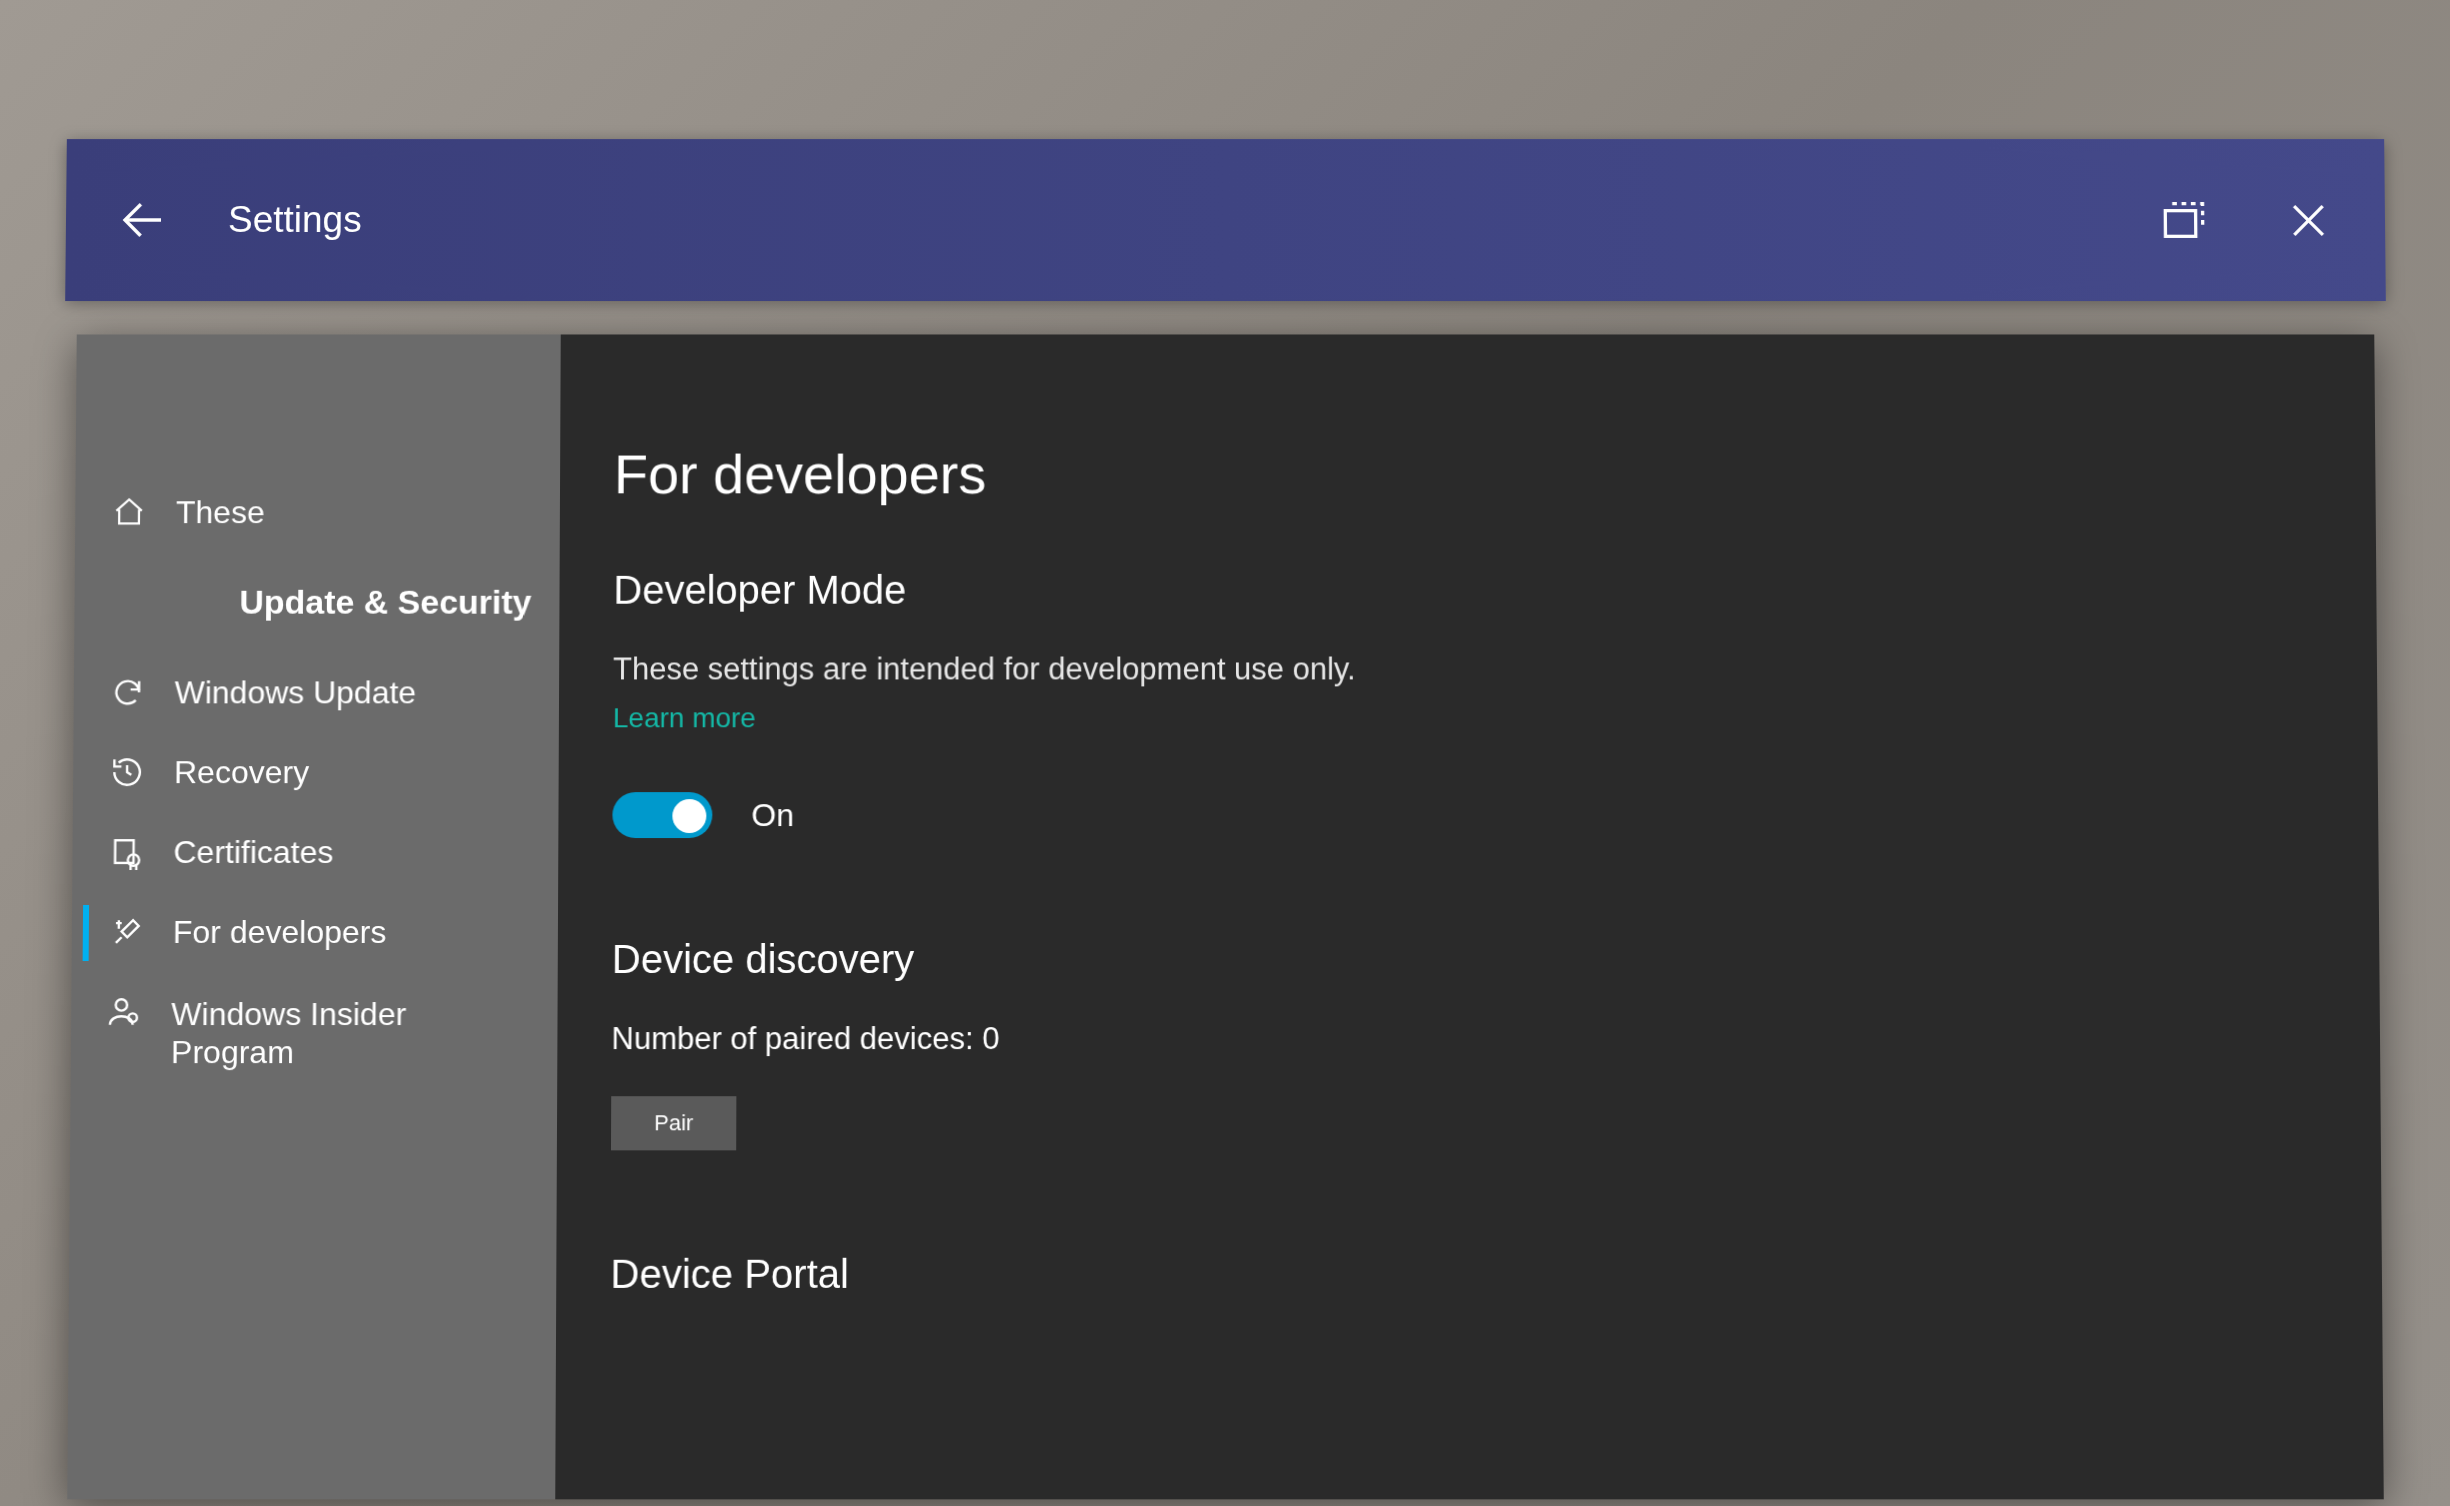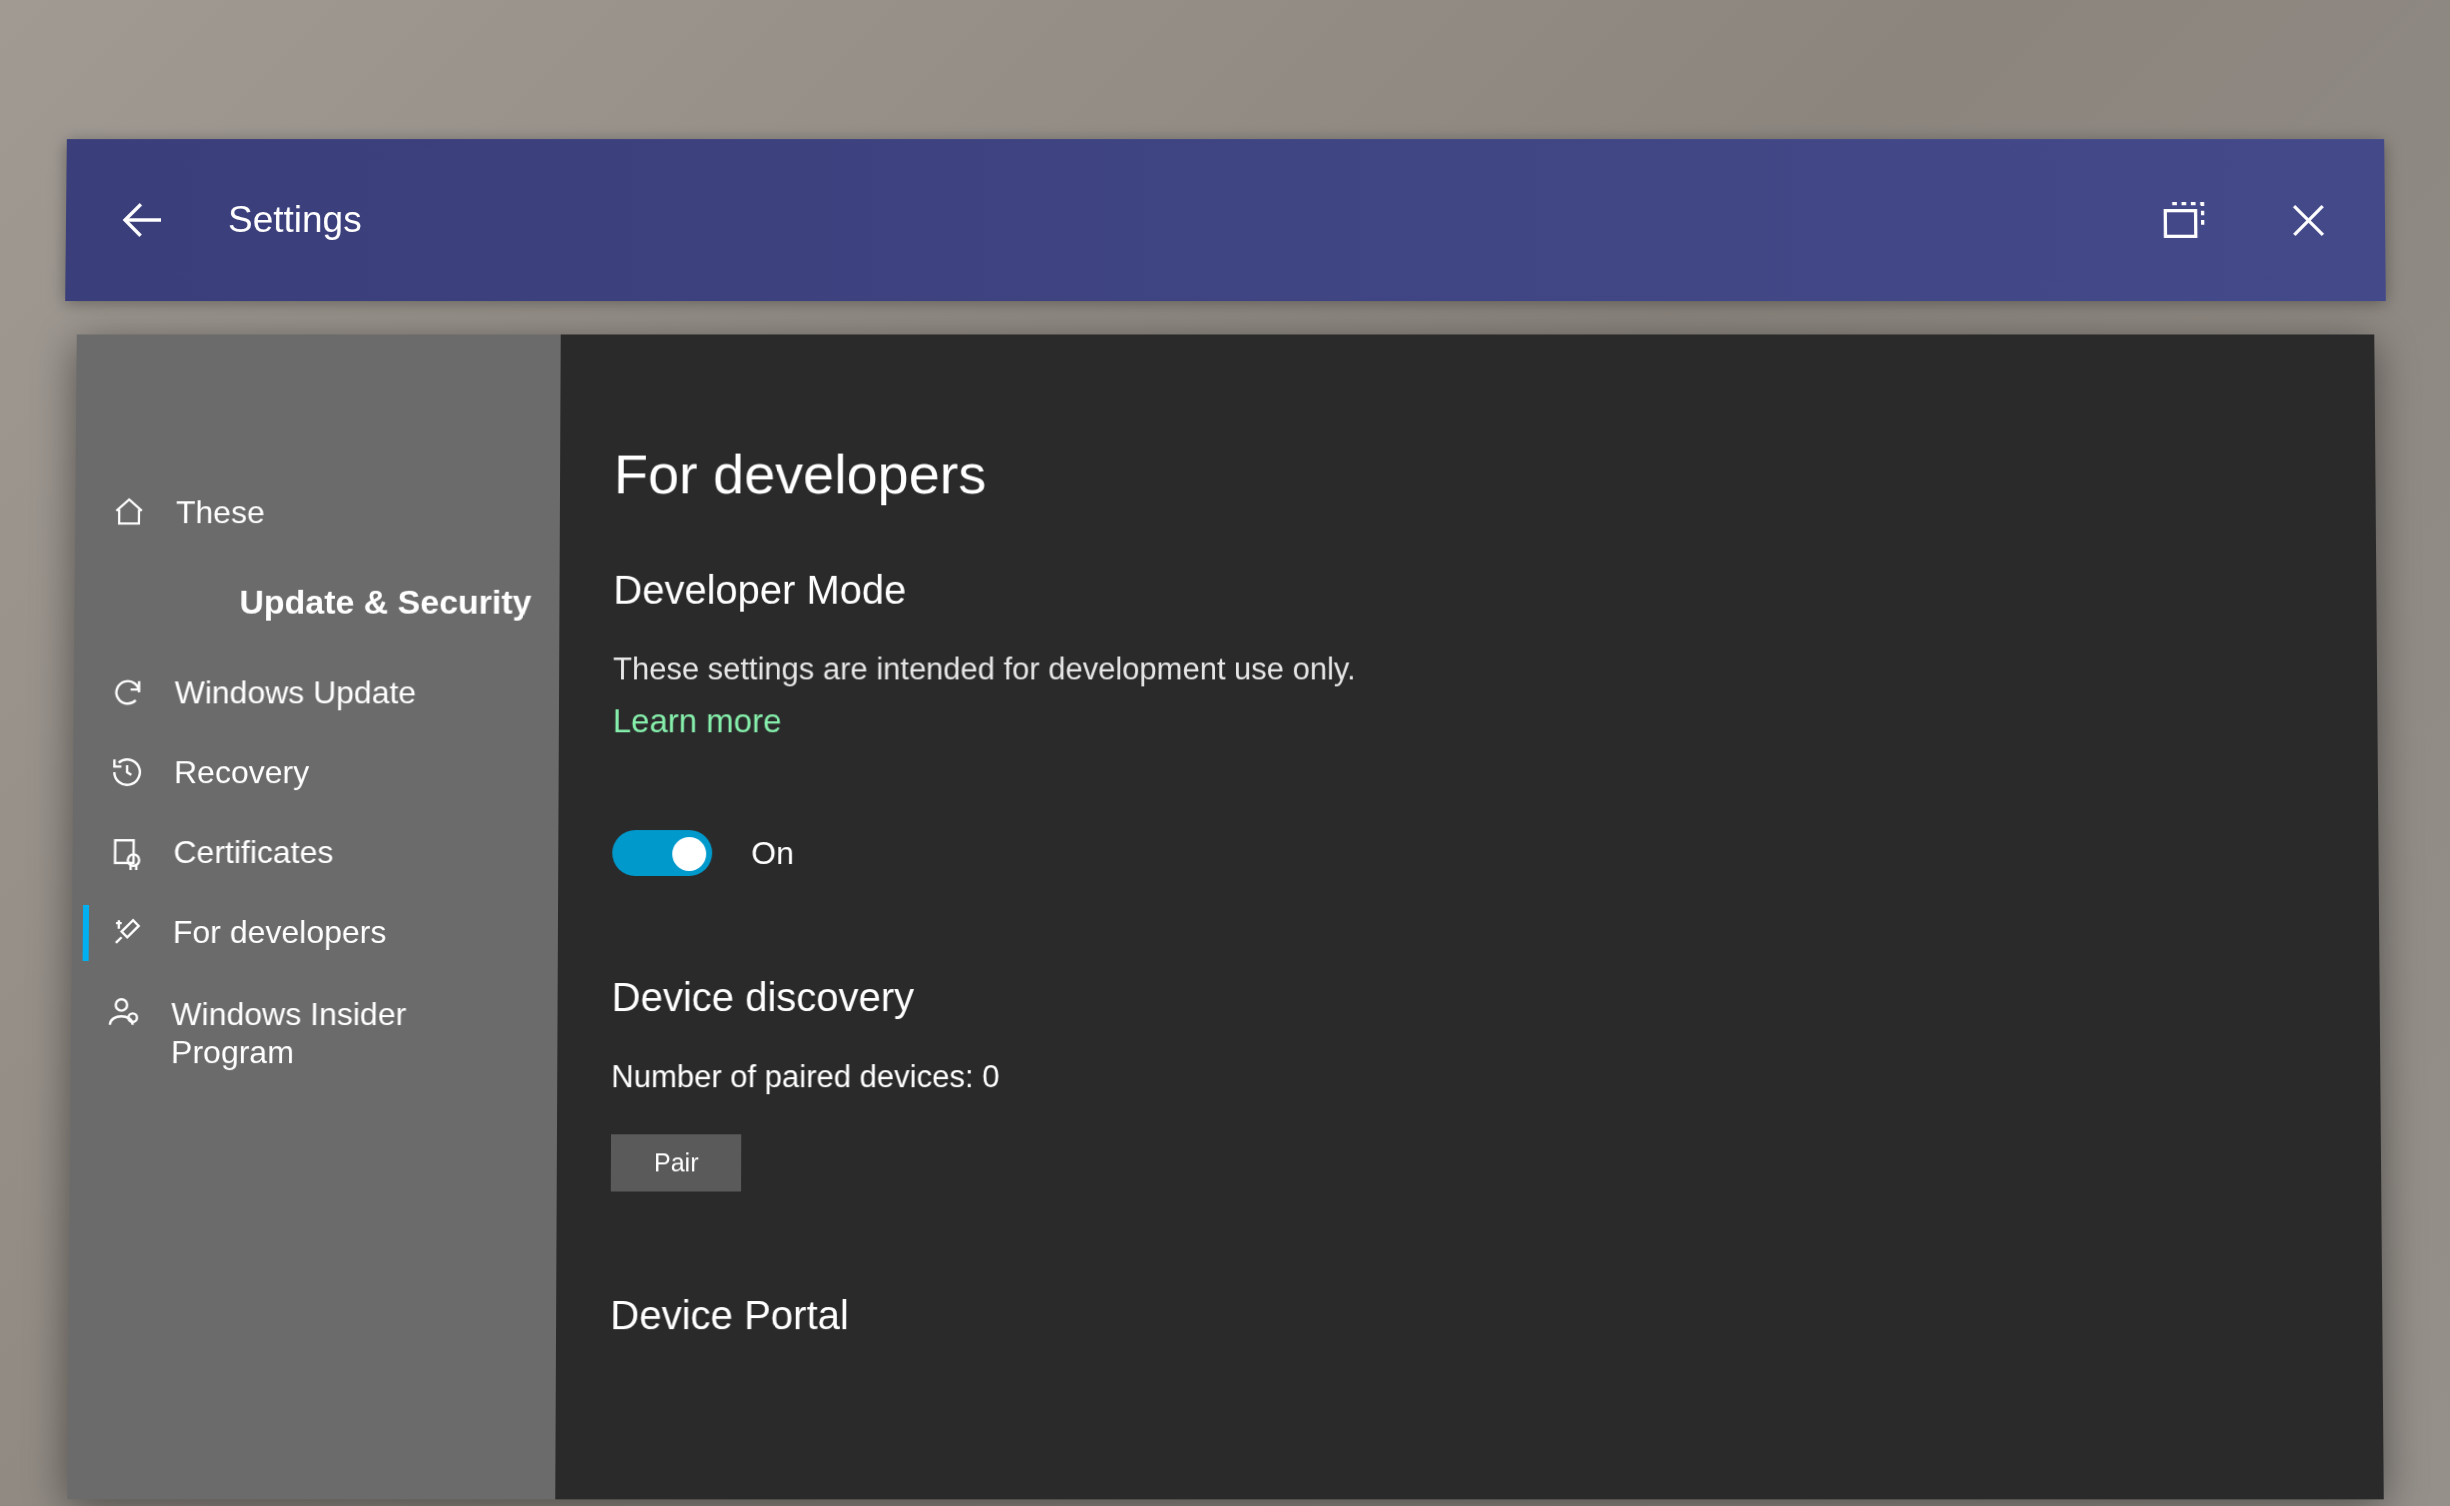--- a/index.html
+++ b/index.html
@@ -82,36 +82,36 @@
   .content h1 {
     font-size: 56px; font-weight: 300; margin-bottom: 62px;
   }
   .content h2 {
     font-size: 40px; font-weight: 400; margin-bottom: 39px;
   }
   .content .desc {
     font-size: 31px; color: #e6e6e6; margin-bottom: 15.4px;
   }
   .content .link {
-    font-size: 33px; color: #86efac; margin-bottom: 90px; display:inline-block;
+    font-size: 28px; color: #14b8a6; margin-bottom: 58px; display:inline-block;
   }
   .toggle-row {
     display:flex; align-items:center; gap: 39px; margin-bottom: 99px;
   }
   .toggle {
     width: 100px; height: 46px; background: #0099cc; border-radius: 31px;
     position: relative;
   }
   .toggle .knob {
     position:absolute; right:6.2px; top:6.2px; width:34px; height:34px; background:#fff; border-radius:50%;
   }
   .toggle-label { font-size: 32px; }
   .paired-line { font-size: 31px; margin-bottom: 39px; }
   .pair-btn {
-    background: #5a5a5a; color:#fff; border:none; font-size:25px;
+    background: #5a5a5a; color:#fff; border:none; font-size:22px;
     padding: 14px 43px; display:inline-block; margin-bottom: 93px;
   }
   .section3-title { font-size: 37px; font-weight:400; padding-top:7.7px; }
 
   svg { display:block; }
 </style>
 </head>
 <body>
 
 <div class="titlebar">

